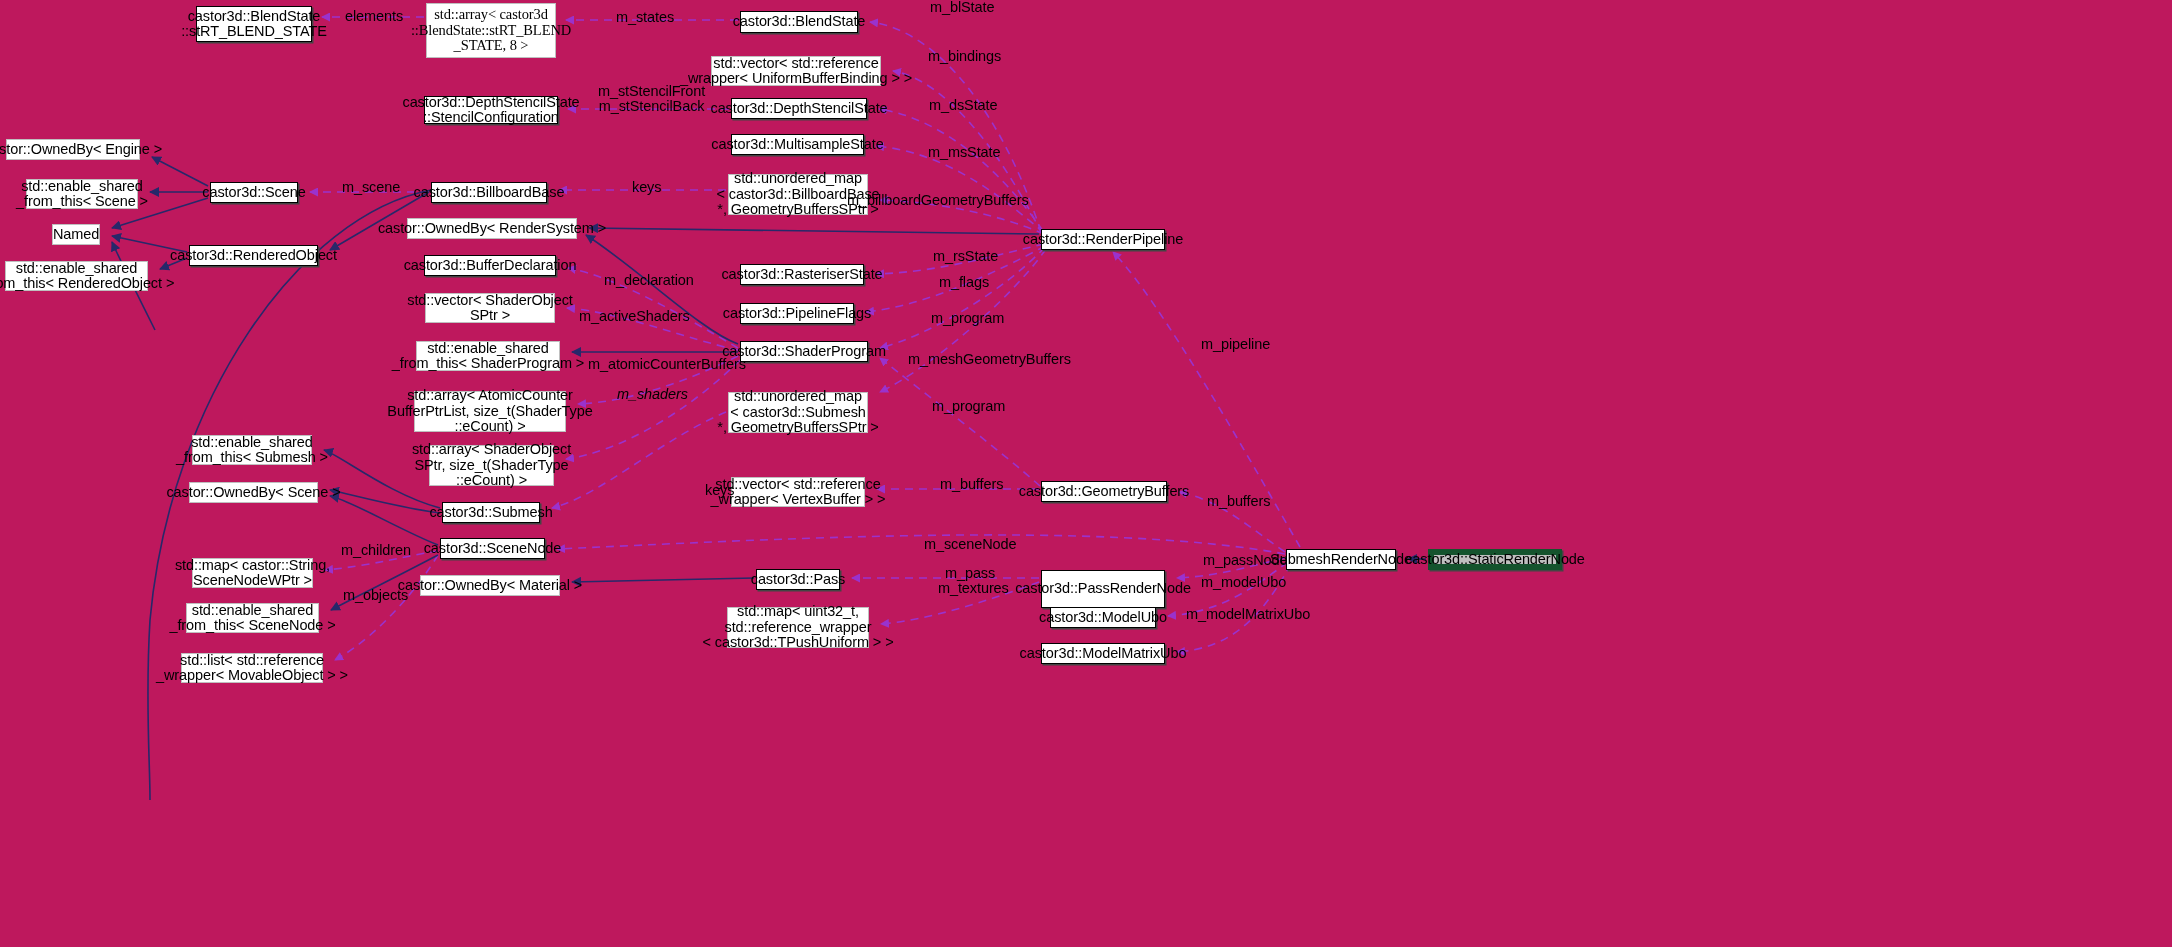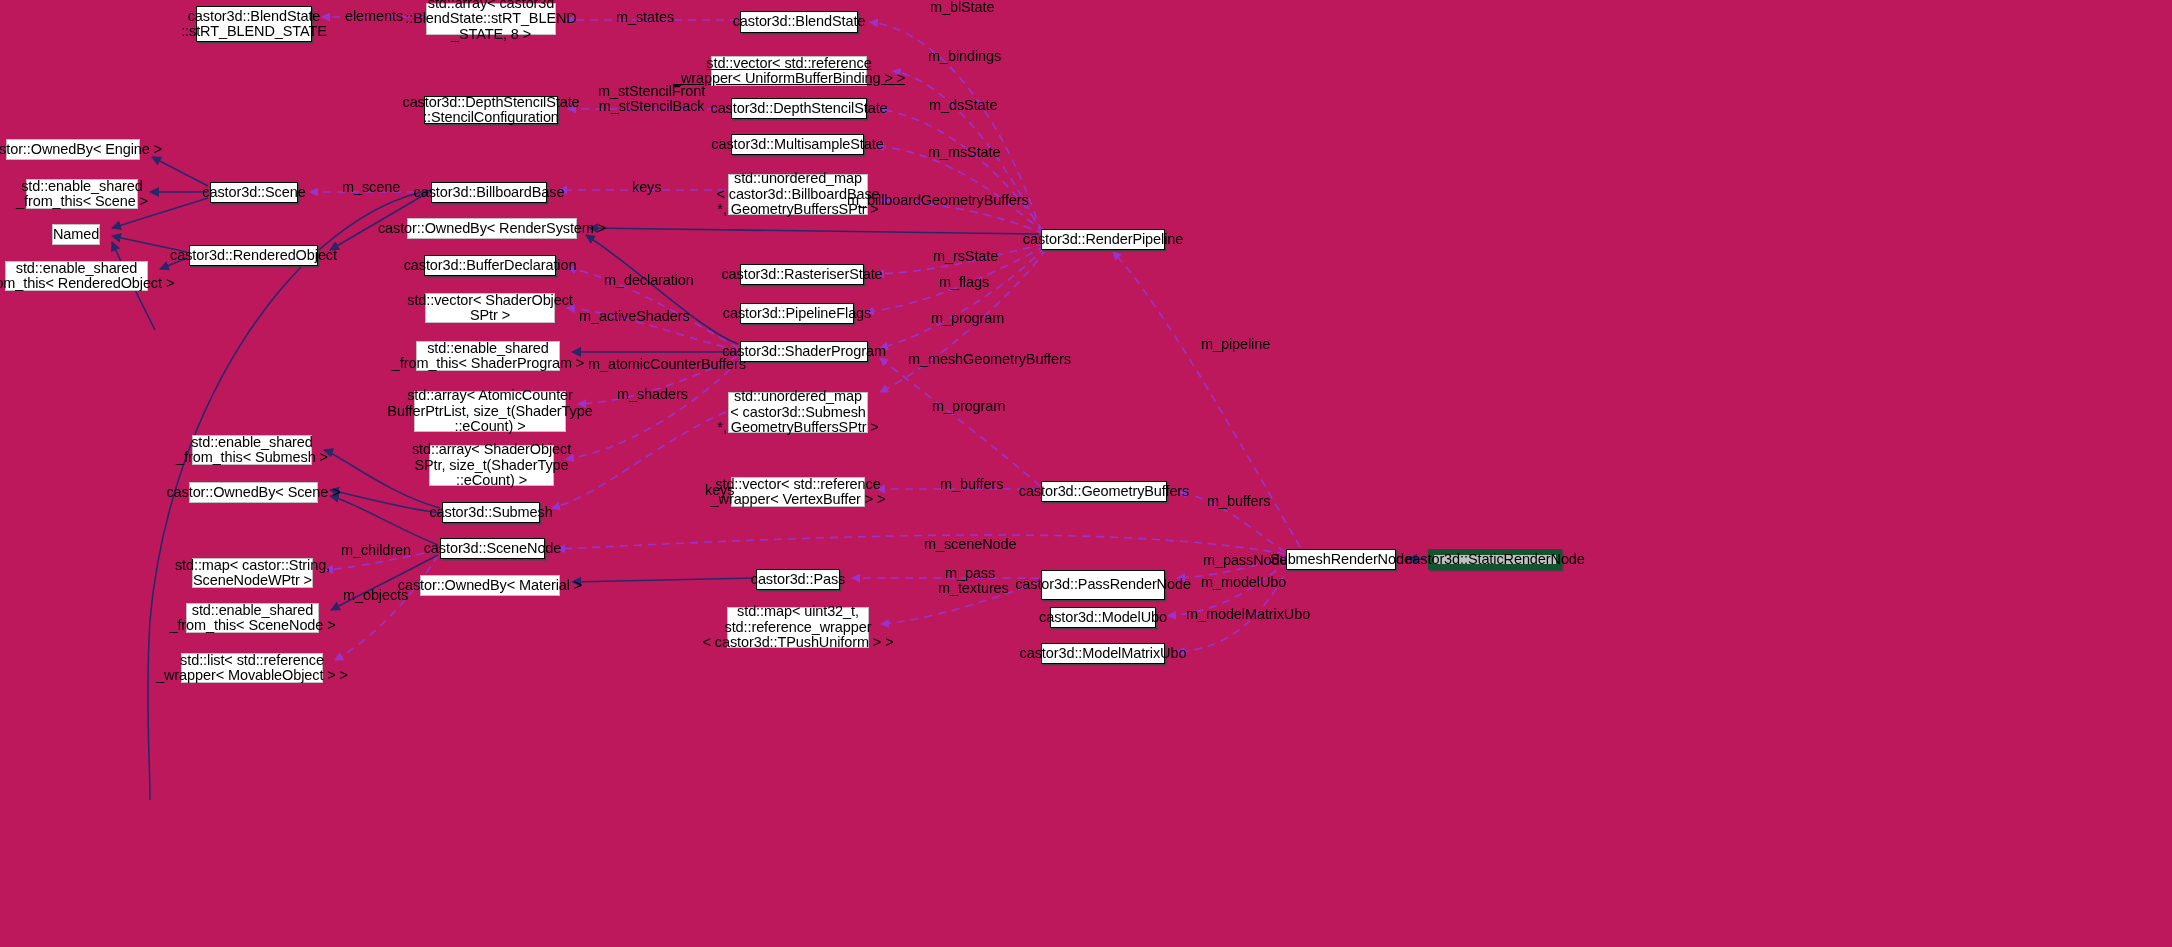--- a/index.html
+++ b/index.html
@@ -178,25 +178,25 @@
 
       <path d="M754,578 L572,582"></path>
 
       <path d="M1426,559 L1408,559"></path>
     </g>
   </svg>
 
   <div id="node-host">
       <div class="node cls" style="left: 196px; top: 6px; width: 116px; height: 36px;">castor3d::BlendState
 ::stRT_BLEND_STATE</div>
-      <div class="node tpl" style="left: 426px; top: 3px; width: 130px; height: 32px;">std::array&lt; castor3d
+      <div class="node tpl" style="left: 426px; top: 3px; width: 130px; height: 55px; font-family: Liberation Serif, serif;">std::array&lt; castor3d
 ::BlendState::stRT_BLEND
 _STATE, 8 &gt;</div>
       <div class="node cls" style="left: 740px; top: 11px; width: 118px; height: 22px;">castor3d::BlendState</div>
-      <div class="node tpl" style="left: 711px; top: 56px; width: 156px; height: 30px; text-decoration: underline;">std::vector&lt; std::reference
+      <div class="node tpl" style="left: 711px; top: 56px; width: 170px; height: 30px;">std::vector&lt; std::reference
 _wrapper&lt; UniformBufferBinding &gt; &gt;</div>
       <div class="node cls" style="left: 424px; top: 96px; width: 134px; height: 28px;">castor3d::DepthStencilState
 ::StencilConfiguration</div>
       <div class="node cls" style="left: 731px; top: 98px; width: 136px; height: 21px;">castor3d::DepthStencilState</div>
       <div class="node cls" style="left: 731px; top: 134px; width: 133px; height: 21px;">castor3d::MultisampleState</div>
       <div class="node tpl" style="left: 6px; top: 139px; width: 134px; height: 21px;">castor::OwnedBy&lt; Engine &gt;</div>
       <div class="node tpl" style="left: 26px; top: 179px; width: 112px; height: 30px;">std::enable_shared
 _from_this&lt; Scene &gt;</div>
       <div class="node cls" style="left: 210px; top: 182px; width: 88px; height: 21px;">castor3d::Scene</div>
       <div class="node cls" style="left: 431px; top: 182px; width: 116px; height: 21px;">castor3d::BillboardBase</div>
@@ -232,21 +232,21 @@
 _wrapper&lt; VertexBuffer &gt; &gt;</div>
       <div class="node cls" style="left: 1041px; top: 481px; width: 126px; height: 21px;">castor3d::GeometryBuffers</div>
       <div class="node tpl" style="left: 189px; top: 482px; width: 129px; height: 21px;">castor::OwnedBy&lt; Scene &gt;</div>
       <div class="node cls" style="left: 442px; top: 502px; width: 98px; height: 21px;">castor3d::Submesh</div>
       <div class="node cls" style="left: 440px; top: 538px; width: 105px; height: 21px;">castor3d::SceneNode</div>
       <div class="node cls" style="left: 1286px; top: 549px; width: 110px; height: 21px;">SubmeshRenderNode</div>
       <div class="node focus" style="left: 1428px; top: 549px; width: 134px; height: 21px;">castor3d::StaticRenderNode</div>
       <div class="node tpl" style="left: 192px; top: 558px; width: 121px; height: 30px;">std::map&lt; castor::String,
 SceneNodeWPtr &gt;</div>
       <div class="node cls" style="left: 756px; top: 569px; width: 84px; height: 21px;">castor3d::Pass</div>
-      <div class="node cls" style="left: 1041px; top: 570px; width: 124px; height: 30px;">castor3d::PassRenderNode</div>
+      <div class="node cls" style="left: 1041px; top: 570px; width: 124px; height: 38px;">castor3d::PassRenderNode</div>
       <div class="node tpl" style="left: 420px; top: 575px; width: 140px; height: 21px;">castor::OwnedBy&lt; Material &gt;</div>
       <div class="node cls" style="left: 1050px; top: 607px; width: 106px; height: 21px;">castor3d::ModelUbo</div>
       <div class="node tpl" style="left: 186px; top: 603px; width: 133px; height: 30px;">std::enable_shared
 _from_this&lt; SceneNode &gt;</div>
       <div class="node tpl" style="left: 727px; top: 607px; width: 142px; height: 41px;">std::map&lt; uint32_t,
 std::reference_wrapper
 &lt; castor3d::TPushUniform &gt; &gt;</div>
       <div class="node cls" style="left: 1041px; top: 643px; width: 124px; height: 21px;">castor3d::ModelMatrixUbo</div>
       <div class="node tpl" style="left: 181px; top: 653px; width: 142px; height: 30px;">std::list&lt; std::reference
 _wrapper&lt; MovableObject &gt; &gt;</div>
@@ -265,21 +265,21 @@
       <div class="edge-label" style="left: 632px; top: 180px;">keys</div>
       <div class="edge-label" style="left: 847px; top: 193px;">m_billboardGeometryBuffers</div>
       <div class="edge-label" style="left: 933px; top: 249px;">m_rsState</div>
       <div class="edge-label" style="left: 604px; top: 273px;">m_declaration</div>
       <div class="edge-label" style="left: 939px; top: 275px;">m_flags</div>
       <div class="edge-label" style="left: 579px; top: 309px;">m_activeShaders</div>
       <div class="edge-label" style="left: 931px; top: 311px;">m_program</div>
       <div class="edge-label" style="left: 1201px; top: 337px;">m_pipeline</div>
       <div class="edge-label" style="left: 588px; top: 357px;">m_atomicCounterBuffers</div>
       <div class="edge-label" style="left: 908px; top: 352px;">m_meshGeometryBuffers</div>
-      <div class="edge-label" style="left: 617px; top: 387px;">m_shaders</div>
+      <div class="edge-label" style="left: 617px; top: 387px; font-style: italic;">m_shaders</div>
       <div class="edge-label" style="left: 932px; top: 399px;">m_program</div>
       <div class="edge-label" style="left: 705px; top: 483px;">keys</div>
       <div class="edge-label" style="left: 940px; top: 477px;">m_buffers</div>
       <div class="edge-label" style="left: 1207px; top: 494px;">m_buffers</div>
       <div class="edge-label" style="left: 924px; top: 537px;">m_sceneNode</div>
       <div class="edge-label" style="left: 341px; top: 543px;">m_children</div>
       <div class="edge-label" style="left: 1203px; top: 553px;">m_passNode</div>
       <div class="edge-label" style="left: 945px; top: 566px;">m_pass</div>
       <div class="edge-label" style="left: 1201px; top: 575px;">m_modelUbo</div>
       <div class="edge-label" style="left: 938px; top: 581px;">m_textures</div>

